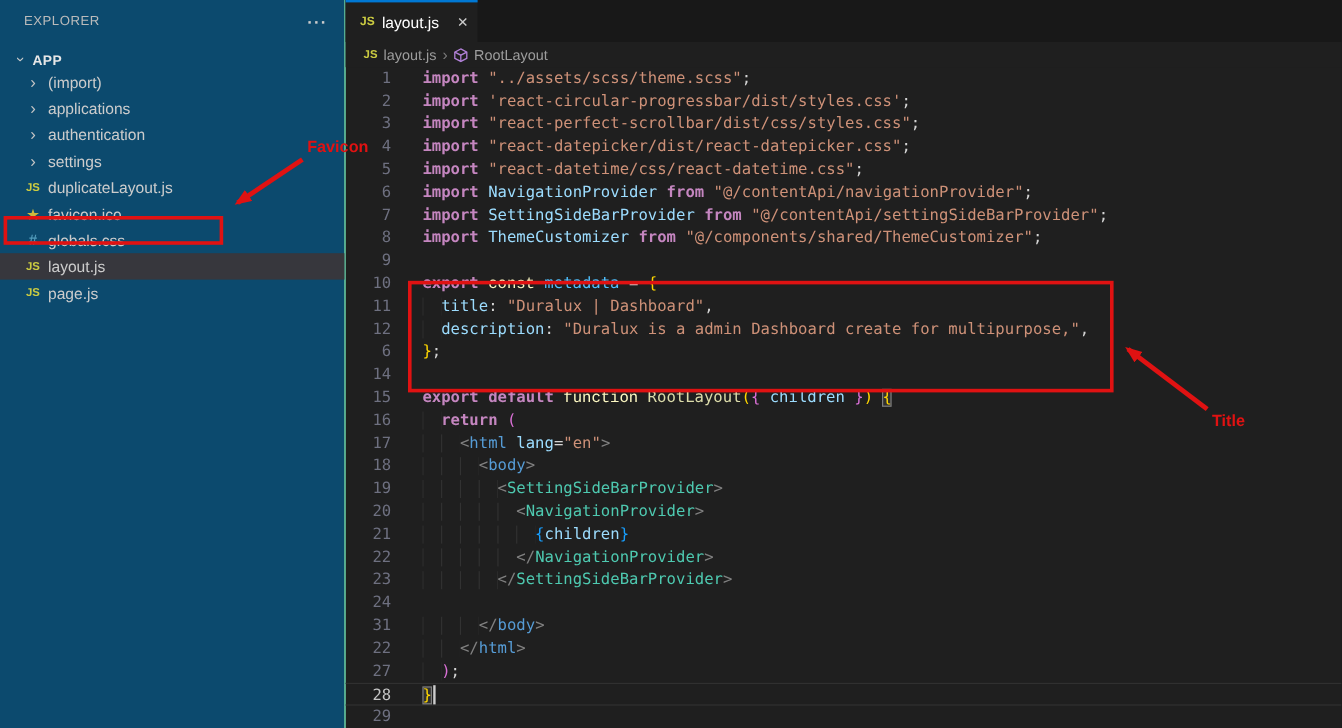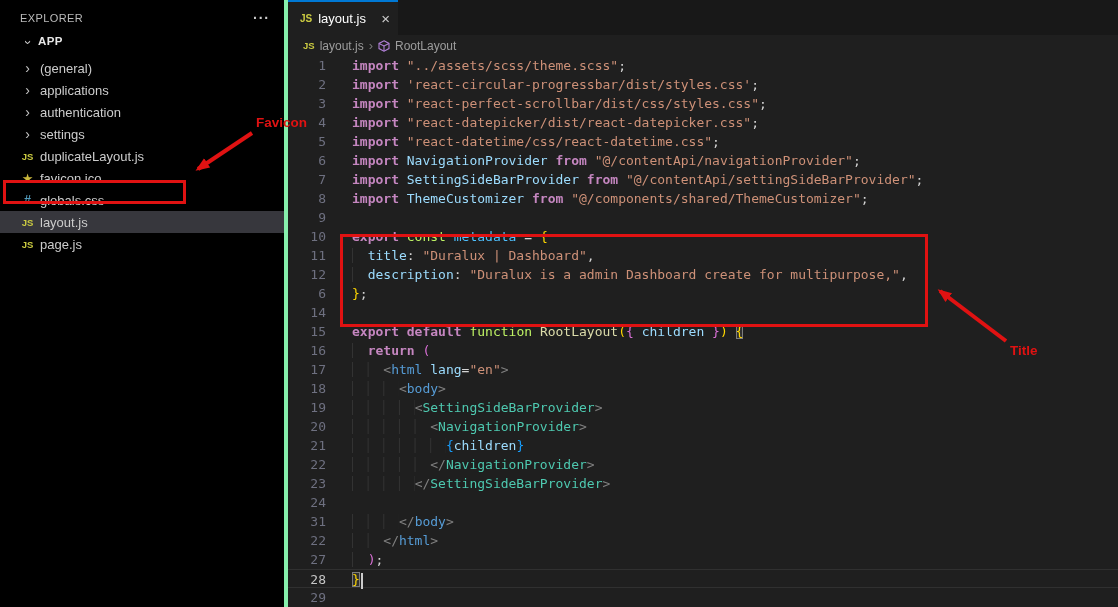--- a/index.html
+++ b/index.html
@@ -1,26 +1,26 @@
 <!DOCTYPE html>
 <html><head>
 <meta charset="utf-8">
 <style>
   html,body{margin:0;padding:0;background:#1f1f1f;}
   body{width:1118px;height:607px;overflow:hidden;position:relative;
        font-family:"Liberation Sans",sans-serif;-webkit-font-smoothing:antialiased;}
   .app{position:absolute;inset:0;}
 
   
-  .sidebar{position:absolute;left:0;top:0;width:288px;height:607px;background:#000000;
-           box-sizing:border-box;border-right:4px solid #86efac;color:#cccccc;}
+  .sidebar{position:absolute;left:0;top:0;width:288px;height:607px;background:#0c4a6e;
+           box-sizing:border-box;border-right:1px solid #86efac;color:#cccccc;}
   .sb-head{height:35px;display:flex;align-items:center;justify-content:space-between;
            padding:0 14px 0 20px;font-size:11px;letter-spacing:.4px;color:#bbbbbb;}
   .more{font-size:14px;font-weight:bold;letter-spacing:1px;color:#cccccc;cursor:pointer;line-height:10px;}
-  .sb-section{height:22px;display:flex;align-items:flex-start;padding-left:22px;cursor:pointer;}
+  .sb-section{height:22px;display:flex;align-items:flex-end;padding-left:11px;cursor:pointer;}
   .sb-section-label{font-size:11.5px;font-weight:bold;letter-spacing:.4px;color:#e7e7e7;margin-left:3px;}
   .rot{display:inline-block;transform:rotate(90deg);font-size:13px;color:#cccccc;width:13px;text-align:center;}
   .row{height:22px;display:flex;align-items:center;padding-left:19px;font-size:13px;color:#cccccc;cursor:pointer;}
   .row.selected{background:#37373d;}
   .ic{width:17px;flex:none;display:inline-flex;align-items:center;justify-content:center;margin-right:4px;}
   .fchev{color:#c5c5c5;font-size:14px;}
   .fjs{color:#cbcb41;font-weight:bold;font-size:9.5px;font-family:"Liberation Sans",sans-serif;}
   .fstar{color:#ccb93d;font-size:13px;}
   .fhash{color:#519aba;font-weight:bold;font-size:12.5px;}
 
@@ -39,21 +39,21 @@
   .cube{display:inline-block;}
 
   
   .code{position:absolute;left:0;top:56px;right:0;bottom:0;
         font-family:"DejaVu Sans Mono",monospace;font-size:13px;line-height:19px;}
   .line{display:flex;height:19px;white-space:pre;box-sizing:border-box;}
   .lineno{width:38px;flex:none;text-align:right;color:#6e7080;margin-right:26px;user-select:none;}
   .line.active{border-top:1px solid #303030;border-bottom:1px solid #303030;}
   .line.active .lineno{color:#c6c6c6;}
   .lcontent{white-space:pre;color:#d4d4d4;}
-  .tk-kw{color:#c586c0;font-weight:bold;}  .tk-kw2{color:#bef264;} .tk-var{color:#9cdcfe;}
+  .tk-kw{color:#c586c0;font-weight:bold;}  .tk-kw2{color:#fef9c3;font-family:Liberation Mono, monospace;} .tk-var{color:#9cdcfe;}
   .tk-const{color:#4fc1ff;} .tk-str{color:#ce9178;} .tk-fn{color:#dcdcaa;}
   .tk-cmp{color:#4ec9b0;} .tk-tag{color:#569cd6;} .tk-ang{color:#808080;}
   .tk-p{color:#d4d4d4;}
   .tk-b1{color:#ffd700;} .tk-b2{color:#da70d6;} .tk-b3{color:#179fff;}
   .tk-b1m{color:#ffd700;outline:1px solid #7d7d7d;outline-offset:-1px;background:rgba(110,110,110,.22);}
   .tk-ind{background-image:linear-gradient(to right,#333333 1px,transparent 1px);background-size:2ch 100%;}
   .cursor{display:inline-block;width:2px;height:16px;background:#cccccc;vertical-align:middle;margin-left:1px;}
 
   
   .ann{position:absolute;inset:0;pointer-events:none;z-index:10;margin-top:12px;}
@@ -75,21 +75,21 @@
       <span>EXPLORER</span>
       <span class="more">···</span>
     </div>
     <div class="sb-section">
       <span class="rot">›</span>
       <span class="sb-section-label">APP</span>
     </div>
     <div class="sb-items" id="file-tree">
         <div class="row">
           <span class="ic fchev">›</span>
-          <span>(general)</span>
+          <span>(import)</span>
         </div>
         <div class="row">
           <span class="ic fchev">›</span>
           <span>applications</span>
         </div>
         <div class="row">
           <span class="ic fchev">›</span>
           <span>authentication</span>
         </div>
         <div class="row">

